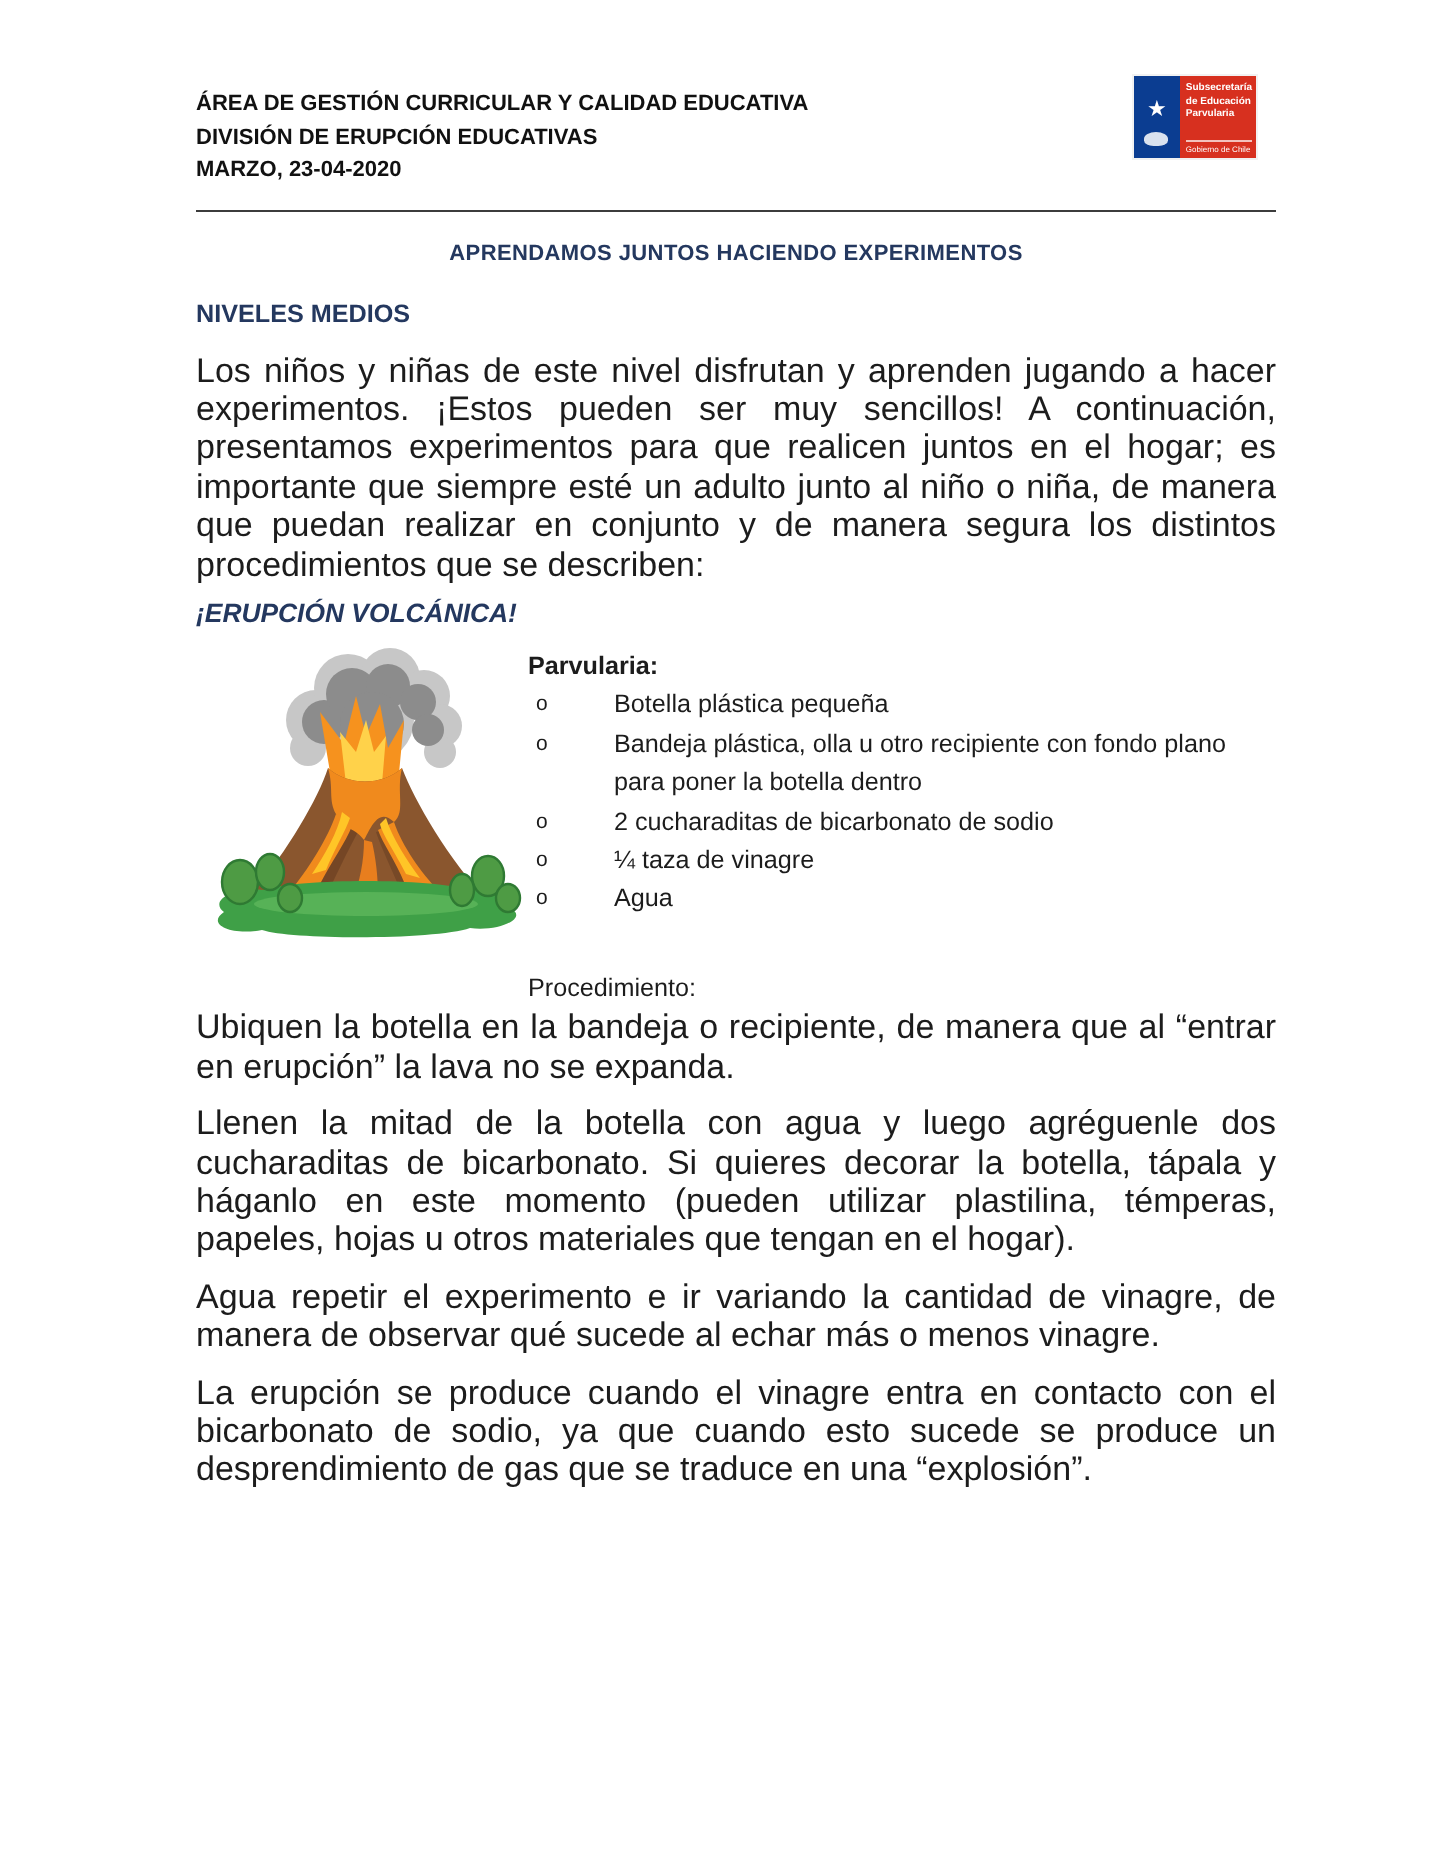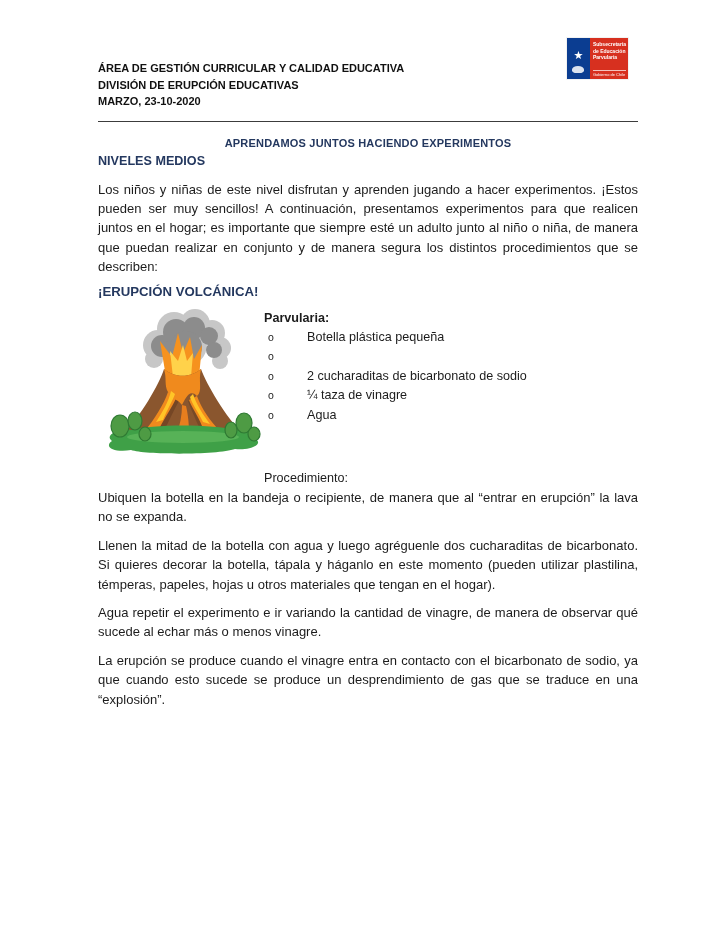--- a/index.html
+++ b/index.html
@@ -53,21 +53,21 @@
     padding: 3px 2px 2px 3px;
   }
   .logo-agency { font-size: 5px; line-height: 1.3; font-weight: bold; }
   .logo-footer {
     position: absolute; left: 3px; right: 2px; bottom: 2px;
     font-size: 4px; border-top: 0.5px solid rgba(255,255,255,.7);
     padding-top: 1px; white-space: nowrap; overflow: hidden;
   }
 
   
-  .dept-block { padding-top: 60px; }
+  .dept-block { padding-top: 44px; }
   .dept-line {
     font-size: 11px;
     font-weight: bold;
     line-height: 16.5px;
     color: #111111;
   }
   .rule {
     margin-top: 11px;
     border: none;
     border-top: 1.6px solid #3c3c3c;
@@ -77,36 +77,37 @@
   
   .doc-title {
     margin-top: 15px;
     text-align: center;
     font-size: 11px;
     font-weight: bold;
     color: #24385f;
     letter-spacing: .2px;
   }
   .section-heading {
-    margin-top: 5px;
+    margin-top: 17px;
     font-size: 12.6px;
     font-weight: bold;
     color: #24385f;
   }
   .experiment-heading {
     margin-top: 7px;
     font-size: 13.2px;
     font-weight: bold;
+    font-style: italic;
     color: #24385f;
   }
 
   
   .para {
     margin-top: 12px;
-    font-size: 13px;
+    font-size: 17px;
     line-height: 19.4px;
     text-align: justify;
     color: #1c1c1c;
   }
   .step { margin-top: 9px; }
   .step:first-of-type { margin-top: 0; }
 
   
   .media-row {
     margin-top: 8px;
@@ -157,21 +158,21 @@
       <div class="logo-agency">Subsecretaría de Educación Parvularia</div>
       <div class="logo-footer">Gobierno de Chile</div>
     </div>
   </div>
 
   <div class="content">
 
     <div class="dept-block">
       <div class="dept-line">ÁREA DE GESTIÓN CURRICULAR Y CALIDAD EDUCATIVA</div>
       <div class="dept-line">DIVISIÓN DE ERUPCIÓN EDUCATIVAS</div>
-      <div class="dept-line">MARZO, 23-10-2020</div>
+      <div class="dept-line">MARZO, 23-04-2020</div>
     </div>
 
     <hr class="rule">
 
     <div class="doc-title">APRENDAMOS JUNTOS HACIENDO EXPERIMENTOS</div>
 
     <div class="section-heading">NIVELES MEDIOS</div>
 
     <p class="para">Los niños y niñas de este nivel disfrutan y aprenden jugando a hacer experimentos. ¡Estos pueden ser muy sencillos! A continuación, presentamos experimentos para que realicen juntos en el hogar; es importante que siempre esté un adulto junto al niño o niña, de manera que puedan realizar en conjunto y de manera segura los distintos procedimientos que se describen:</p>
 
@@ -231,20 +232,21 @@
       </div>
 
       <div class="materials">
         <div class="materials-label">Parvularia:</div>
         <div class="mat-item">
           <span class="mat-marker">o</span>
           <span>Botella plástica pequeña</span>
         </div>
         <div class="mat-item">
           <span class="mat-marker">o</span>
+          <span>Bandeja plástica, olla u otro recipiente con fondo plano para poner la botella dentro</span>
         </div>
         <div class="mat-item">
           <span class="mat-marker">o</span>
           <span>2 cucharaditas de bicarbonato de sodio</span>
         </div>
         <div class="mat-item">
           <span class="mat-marker">o</span>
           <span>¼ taza de vinagre</span>
         </div>
         <div class="mat-item">

